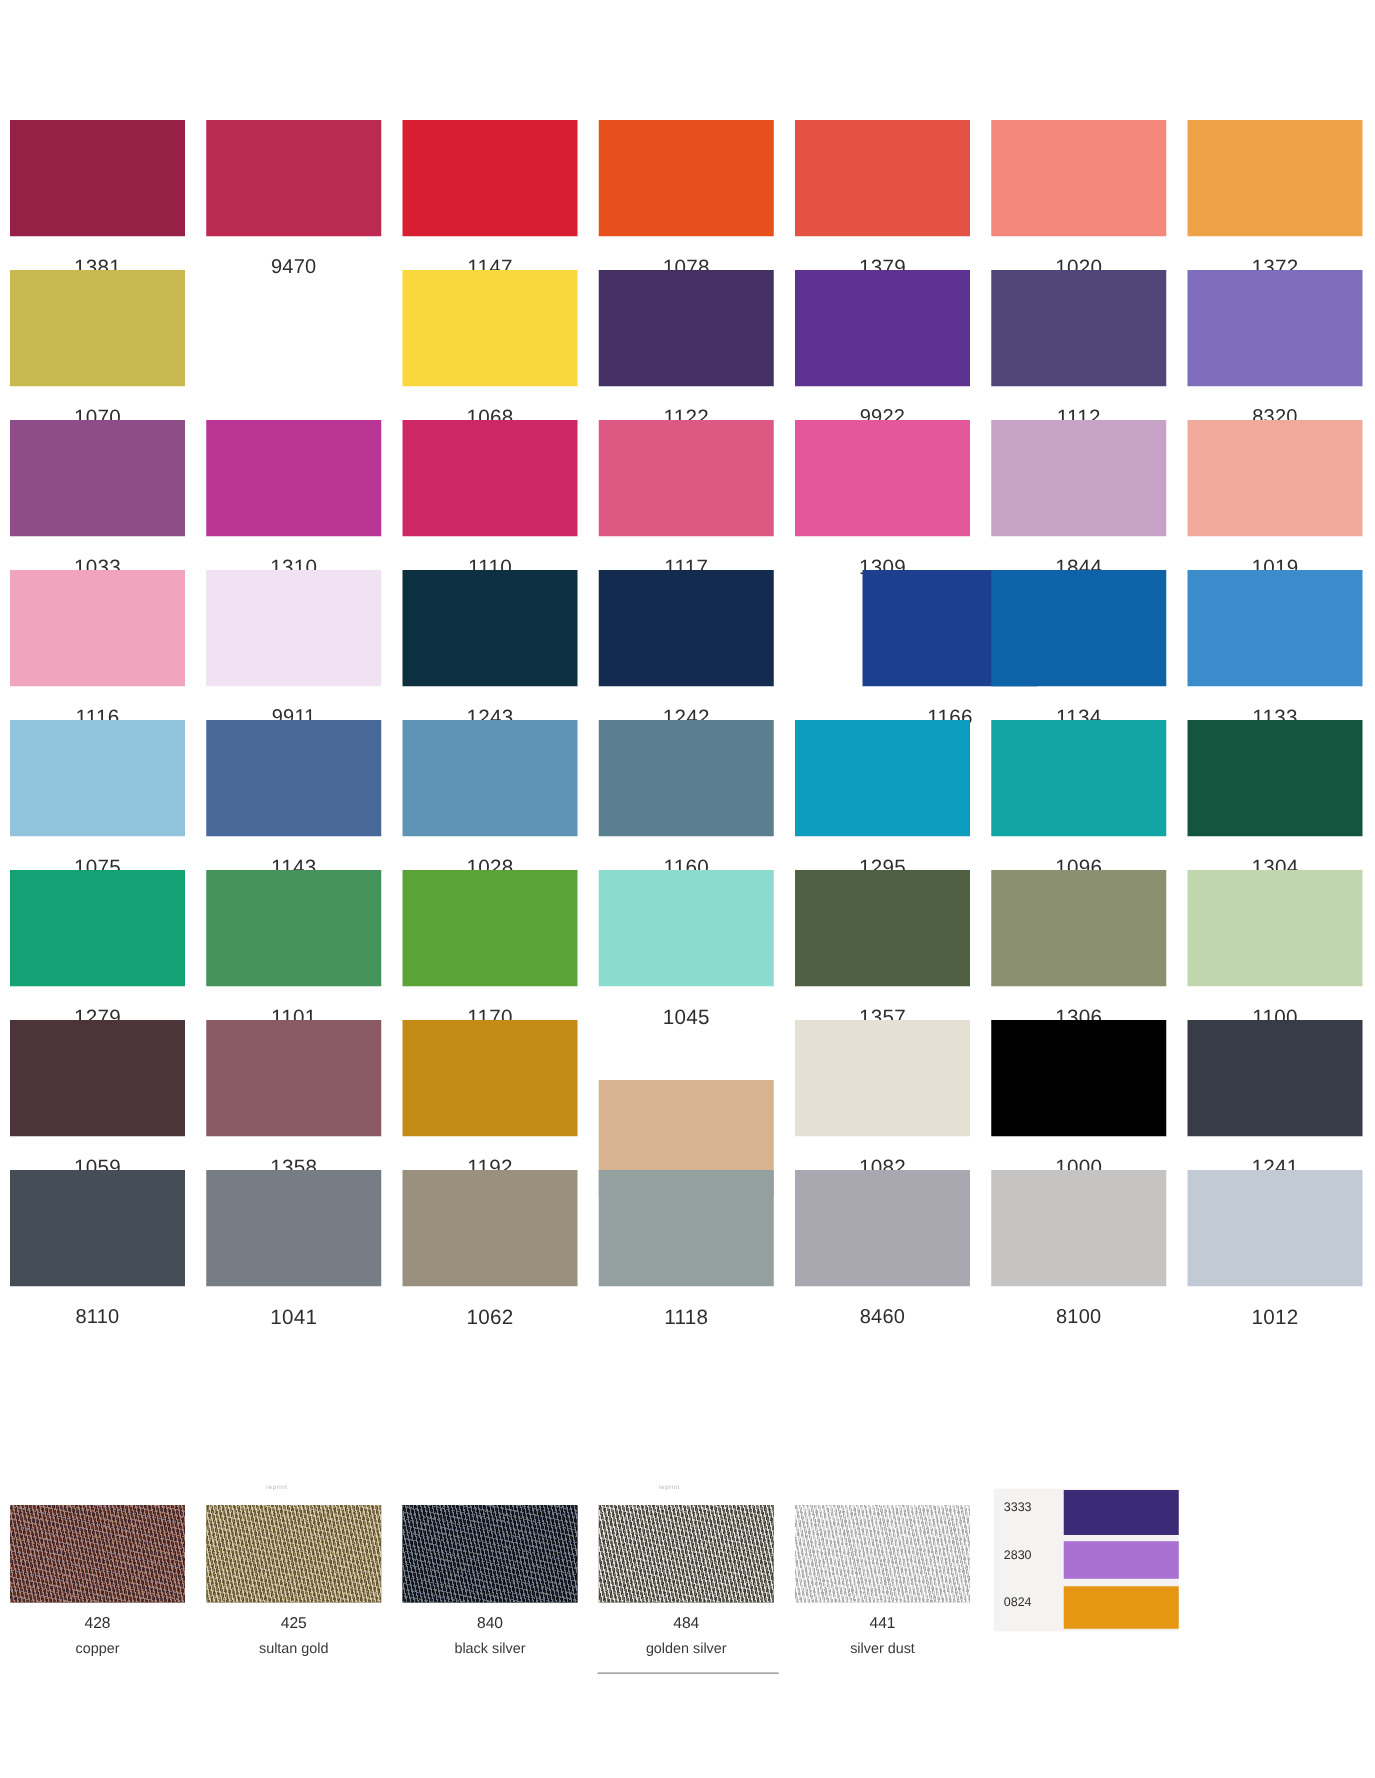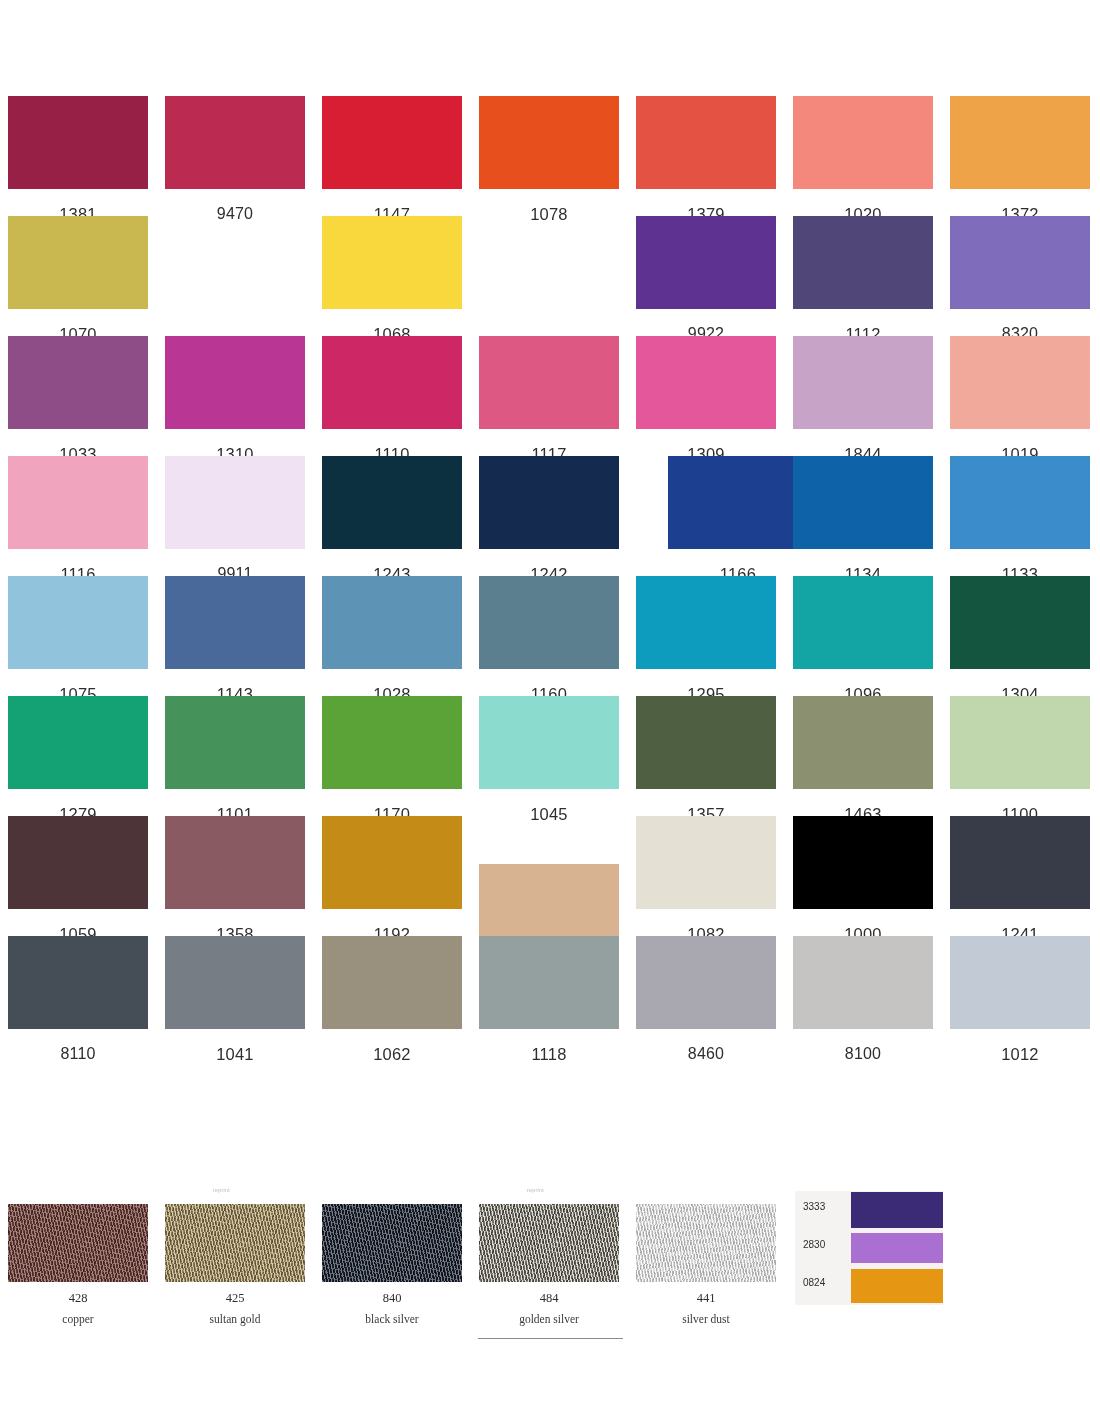--- a/index.html
+++ b/index.html
@@ -56,21 +56,20 @@
   }
   .cap.raised { font-size: 16px; }
 
   
   .metal-row {
     position: absolute;
     left: 0;
     top: 1204px;
     width: 1100px;
     height: 140px;
-    font-family: Liberation Serif, serif;
   }
   .metal-cell {
     position: absolute;
     top: 0;
     width: 140px;
   }
   .metal-swatch {
     width: 140px;
     height: 78px;
     display: block;
@@ -188,20 +187,24 @@
       </div>
       <div class="row">
         <div class="cell" style="left: 8px;">
           <span class="swatch" title="1070" style="background: rgb(201, 184, 79);"></span>
           <span class="cap">1070</span>
         </div>
         <div class="cell" style="left: 322px;">
           <span class="swatch" title="1068" style="background: rgb(248, 216, 60);"></span>
           <span class="cap">1068</span>
         </div>
+        <div class="cell" style="left: 479px;">
+          <span class="swatch" title="1122" style="background: rgb(69, 48, 99);"></span>
+          <span class="cap">1122</span>
+        </div>
         <div class="cell" style="left: 636px;">
           <span class="swatch" title="9922" style="background: rgb(94, 50, 145);"></span>
           <span class="cap raised">9922</span>
         </div>
         <div class="cell" style="left: 793px;">
           <span class="swatch" title="1112" style="background: rgb(80, 71, 120);"></span>
           <span class="cap">1112</span>
         </div>
         <div class="cell" style="left: 950px;">
           <span class="swatch" title="8320" style="background: rgb(127, 108, 186);"></span>
@@ -248,21 +251,21 @@
           <span class="cap raised">9911</span>
         </div>
         <div class="cell" style="left: 322px;">
           <span class="swatch" title="1243" style="background: rgb(12, 48, 63);"></span>
           <span class="cap">1243</span>
         </div>
         <div class="cell" style="left: 479px;">
           <span class="swatch" title="1242" style="background: rgb(20, 42, 78);"></span>
           <span class="cap">1242</span>
         </div>
-        <div class="cell" style="left: 648px; padding-left: 20px;">
+        <div class="cell" style="left: 670px; padding-left: 20px;">
           <span class="swatch" title="1166" style="background: rgb(28, 63, 143);"></span>
           <span class="cap">1166</span>
         </div>
         <div class="cell" style="left: 793px;">
           <span class="swatch" title="1134" style="background: rgb(14, 99, 168);"></span>
           <span class="cap">1134</span>
         </div>
         <div class="cell" style="left: 950px;">
           <span class="swatch" title="1133" style="background: rgb(58, 140, 203);"></span>
           <span class="cap">1133</span>
@@ -314,21 +317,21 @@
         <div class="cell" style="left: 479px;">
           <span class="swatch" title="1045" style="background: rgb(139, 220, 206);"></span>
           <span class="cap">1045</span>
         </div>
         <div class="cell" style="left: 636px;">
           <span class="swatch" title="1357" style="background: rgb(79, 95, 65);"></span>
           <span class="cap">1357</span>
         </div>
         <div class="cell" style="left: 793px;">
           <span class="swatch" title="1306" style="background: rgb(139, 144, 112);"></span>
-          <span class="cap">1463</span>
+          <span class="cap">1306</span>
         </div>
         <div class="cell" style="left: 950px;">
           <span class="swatch" title="1100" style="background: rgb(192, 215, 174);"></span>
           <span class="cap">1100</span>
         </div>
       </div>
       <div class="row">
         <div class="cell" style="left: 8px;">
           <span class="swatch" title="1059" style="background: rgb(76, 52, 56);"></span>
           <span class="cap">1059</span>

